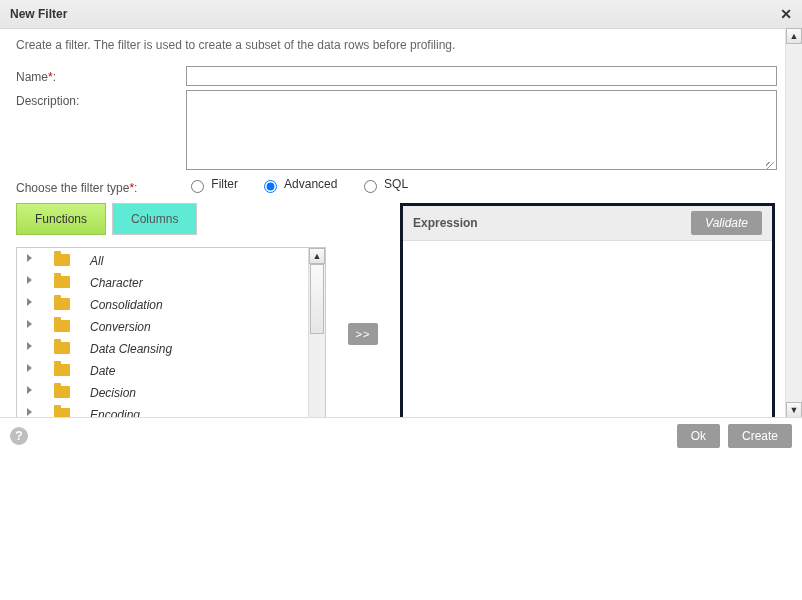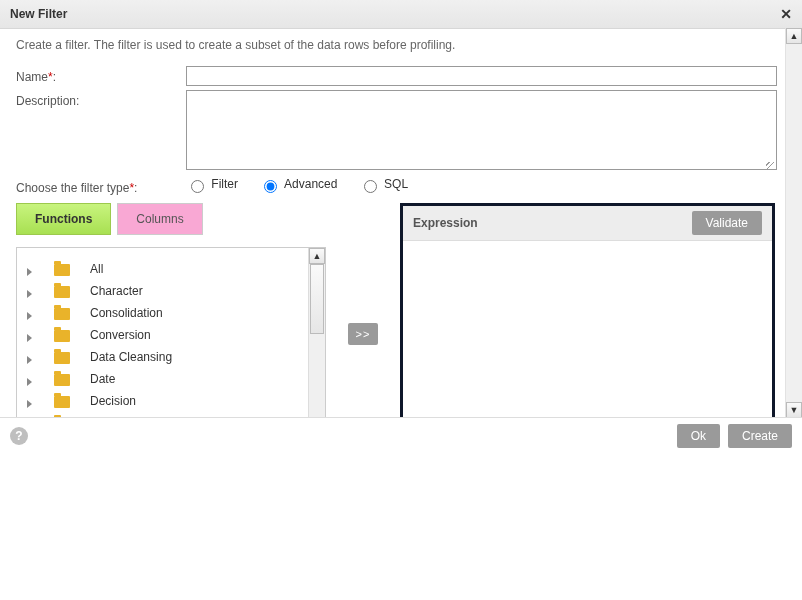--- a/index.html
+++ b/index.html
@@ -132,54 +132,55 @@
   .mid-col { width: 34px; display:flex; flex-direction:column; align-items:center; justify-content:flex-start; padding-top:120px;}
   .right-col { flex:1; margin-right:6px;}
 
   .tabstrip {
     display:flex;
     gap:6px;
   }
   .tab {
     padding: 8px 18px;
     border:1px solid #ccc;
-    background:#f9a8d4;
+    background:#5eead4;
     color:#555;
     cursor:pointer;
     font-size:12px;
   }
   .tab.active {
     background:#b7e76a;
     background: linear-gradient(#c8f47e, #a8e052);
     border-color:#9cc94d;
     color:#333;
-    font-weight:bold;
+    font-weight:normal;
   }
 
   .tree-panel {
     margin-top:12px;
     height:190px;
     border:1px solid #ccc;
     position:relative;
     background:#fff;
     display:flex;
   }
   .tree-list {
     flex:1;
     padding:6px 4px;
     overflow:hidden;
   }
   .tree-item {
     display:flex;
-    align-items:flex-end;
+    align-items:flex-start;
     height:22px;
     gap:20px;
     padding-left:6px;
     color:#333;
     cursor:default;
+    font-style:italic;
   }
   .tree-expand {
     width:0;height:0;
     border-top:4px solid transparent;
     border-bottom:4px solid transparent;
     border-left:5px solid #888;
     margin-right:2px;
   }
   .folder-icon {
     width:16px;height:12px;
@@ -250,20 +251,21 @@
   }
   .validate-btn {
     margin-left:auto;
     background:#9a9a9a;
     color:#fff;
     border:none;
     border-radius:2px;
     padding:5px 14px;
     font-size:12px;
     cursor:pointer;
+    font-style:italic;
   }
   .expr-body {
     height:268px;
     position:relative;
   }
   .expr-body .grip {
     position:absolute;right:4px;bottom:4px;width:10px;height:10px;
     background:
       linear-gradient(135deg, transparent 0 2px,#bbb 2px 3px,transparent 3px 5px,#bbb 5px 6px,transparent 6px 8px,#bbb 8px 9px,transparent 9px);
   }

